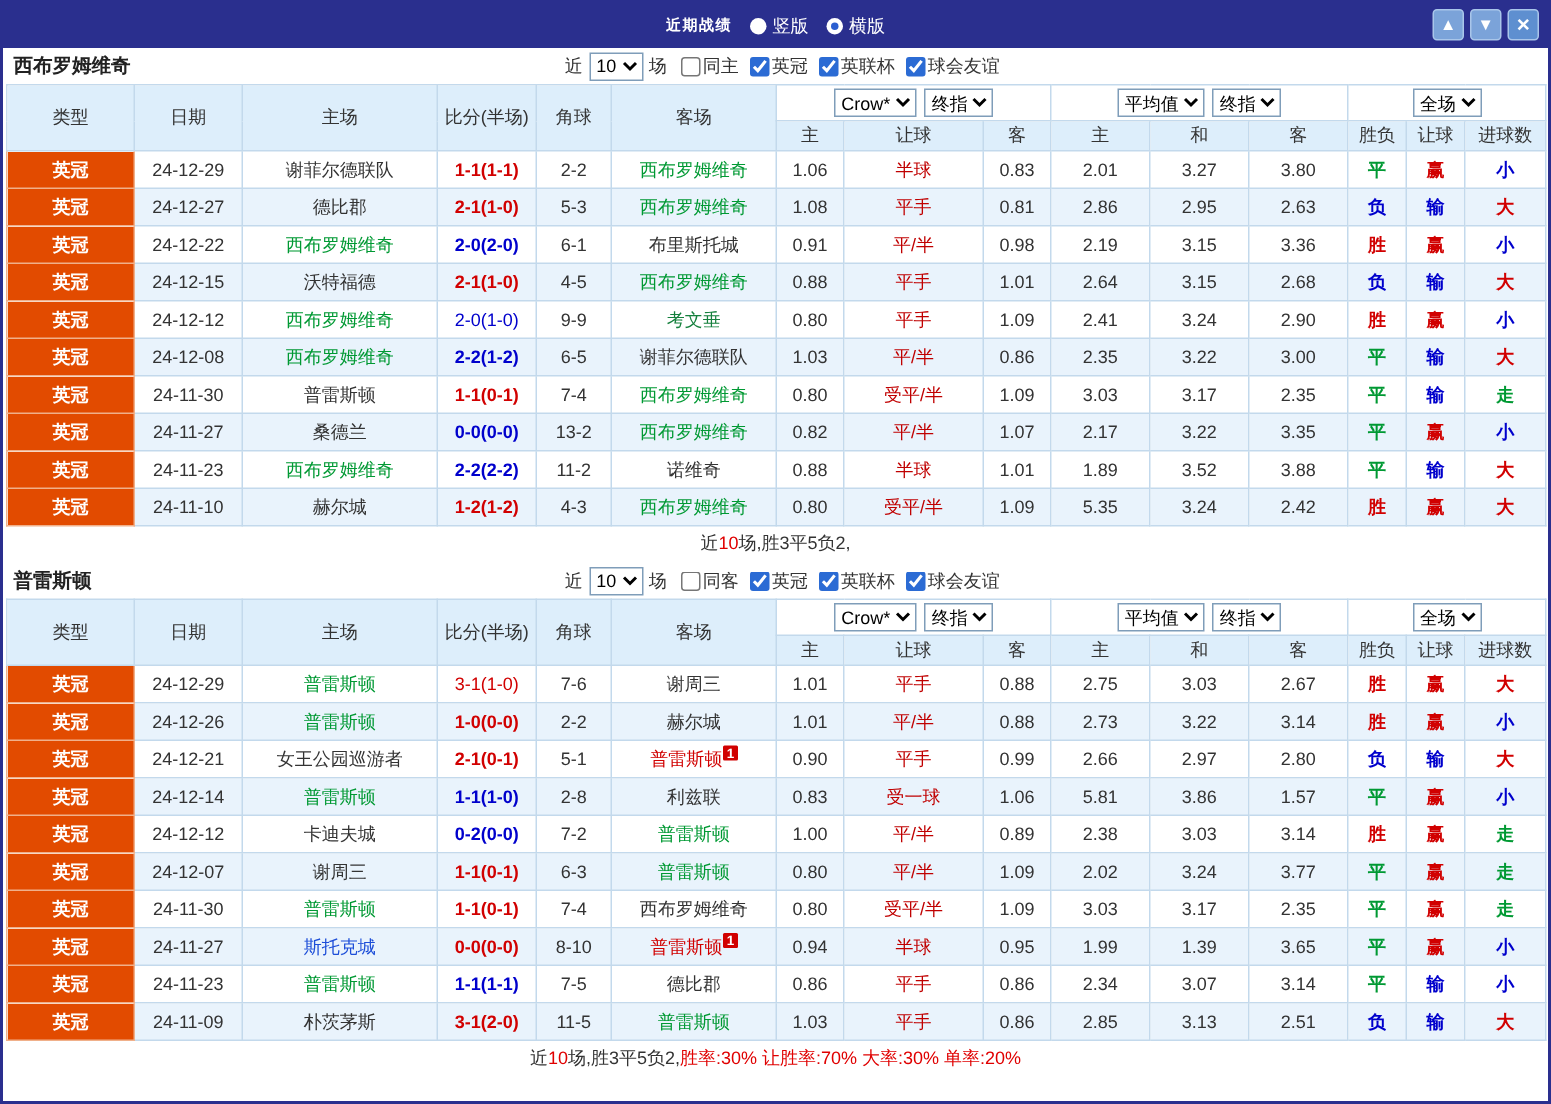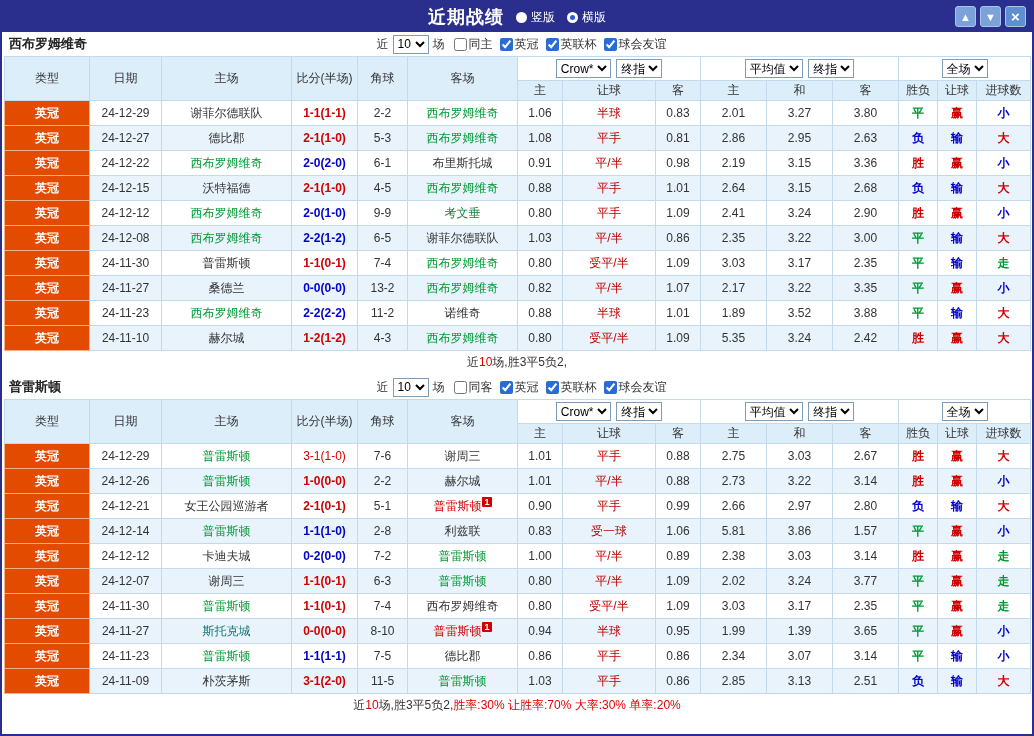--- a/index.html
+++ b/index.html
@@ -2,21 +2,21 @@
 <html><head>
 <meta charset="utf-8">
 <style>
   * { box-sizing: border-box; }
   body { margin:0; font-family:"Liberation Sans","DejaVu Sans",sans-serif; background:#fff; }
   .window { width:1034px; height:736px; border:2px solid #2a2f8e; background:#fff; overflow:hidden; }
 
   
   .titlebar { height:30px; background:#2a2f8e; display:flex; align-items:center; position:relative; color:#fff; }
   .title-center { flex:1; display:flex; justify-content:center; align-items:center; gap:12px; }
-  .win-title { font-weight:bold; font-size:18px; letter-spacing:1px; }
+  .win-title { font-weight:bold; font-size:10px; letter-spacing:1px; }
   .radio-opt { display:flex; align-items:center; gap:4px; font-size:12px; cursor:pointer; }
   .radio { width:11px; height:11px; border-radius:50%; background:#fff; display:inline-block; position:relative; }
   .radio.selected::after { content:""; position:absolute; left:3px; top:3px; right:3px; bottom:3px; background:#2b5fd0; border-radius:50%; }
   .tb-buttons { position:absolute; right:6px; top:4px; display:flex; gap:4px; }
   .tb-btn { width:21px; height:21px; background:#7ba3d9; border:1px solid #a9c6ea; border-radius:3px; color:#fff; font-size:11px; display:flex; align-items:center; justify-content:center; cursor:pointer; }
   .tb-btn.close { background:#5e8fd0; font-size:15px; font-weight:bold; }
 
   
   .section-head { height:24px; display:flex; align-items:center; font-size:12px; color:#333; }
   .team-title { flex:1; font-weight:bold; font-size:13px; padding-left:7px; color:#222; }
@@ -216,21 +216,21 @@
             <td>3.15</td>
             <td>2.68</td>
             <td style="color: rgb(0, 0, 204); font-weight: bold;">负</td>
             <td style="color: rgb(0, 0, 204); font-weight: bold;">输</td>
             <td style="color: rgb(209, 0, 0); font-weight: bold;">大</td>
           </tr>
           <tr>
             <td class="type-cell">英冠</td>
             <td>24-12-12</td>
             <td><span style="color: rgb(0, 153, 51);">西布罗姆维奇</span></td>
-            <td style="color: rgb(0, 0, 204); font-weight: bold;">2-0(1-0)</td>
+            <td style="color: rgb(0, 0, 204); font-weight: normal;">2-0(1-0)</td>
             <td>9-9</td>
             <td><span style="color: #15803d;">考文垂</span></td>
             <td>0.80</td>
             <td style="color: rgb(192, 0, 0);">平手</td>
             <td>1.09</td>
             <td>2.41</td>
             <td>3.24</td>
             <td>2.90</td>
             <td style="color: rgb(209, 0, 0); font-weight: bold;">胜</td>
             <td style="color: rgb(209, 0, 0); font-weight: bold;">赢</td>
@@ -523,21 +523,21 @@
             <td>3.03</td>
             <td>3.17</td>
             <td>2.35</td>
             <td style="color: rgb(0, 153, 51); font-weight: bold;">平</td>
             <td style="color: rgb(209, 0, 0); font-weight: bold;">赢</td>
             <td style="color: rgb(0, 153, 51); font-weight: bold;">走</td>
           </tr>
           <tr>
             <td class="type-cell">英冠</td>
             <td>24-11-27</td>
-            <td><span style="color: #0f766e; font-family: Liberation Serif, serif;">斯托克城</span></td>
+            <td><span style="color: #1d4ed8; font-family: Liberation Serif, serif;">斯托克城</span></td>
             <td style="color: rgb(209, 0, 0); font-weight: bold;">0-0(0-0)</td>
             <td>8-10</td>
             <td><span style="color: rgb(209, 0, 0);">普雷斯顿<sup class="rc-badge">1</sup></span></td>
             <td>0.94</td>
             <td style="color: rgb(192, 0, 0);">半球</td>
             <td>0.95</td>
             <td>1.99</td>
             <td>1.39</td>
             <td>3.65</td>
             <td style="color: rgb(0, 153, 51); font-weight: bold;">平</td>

